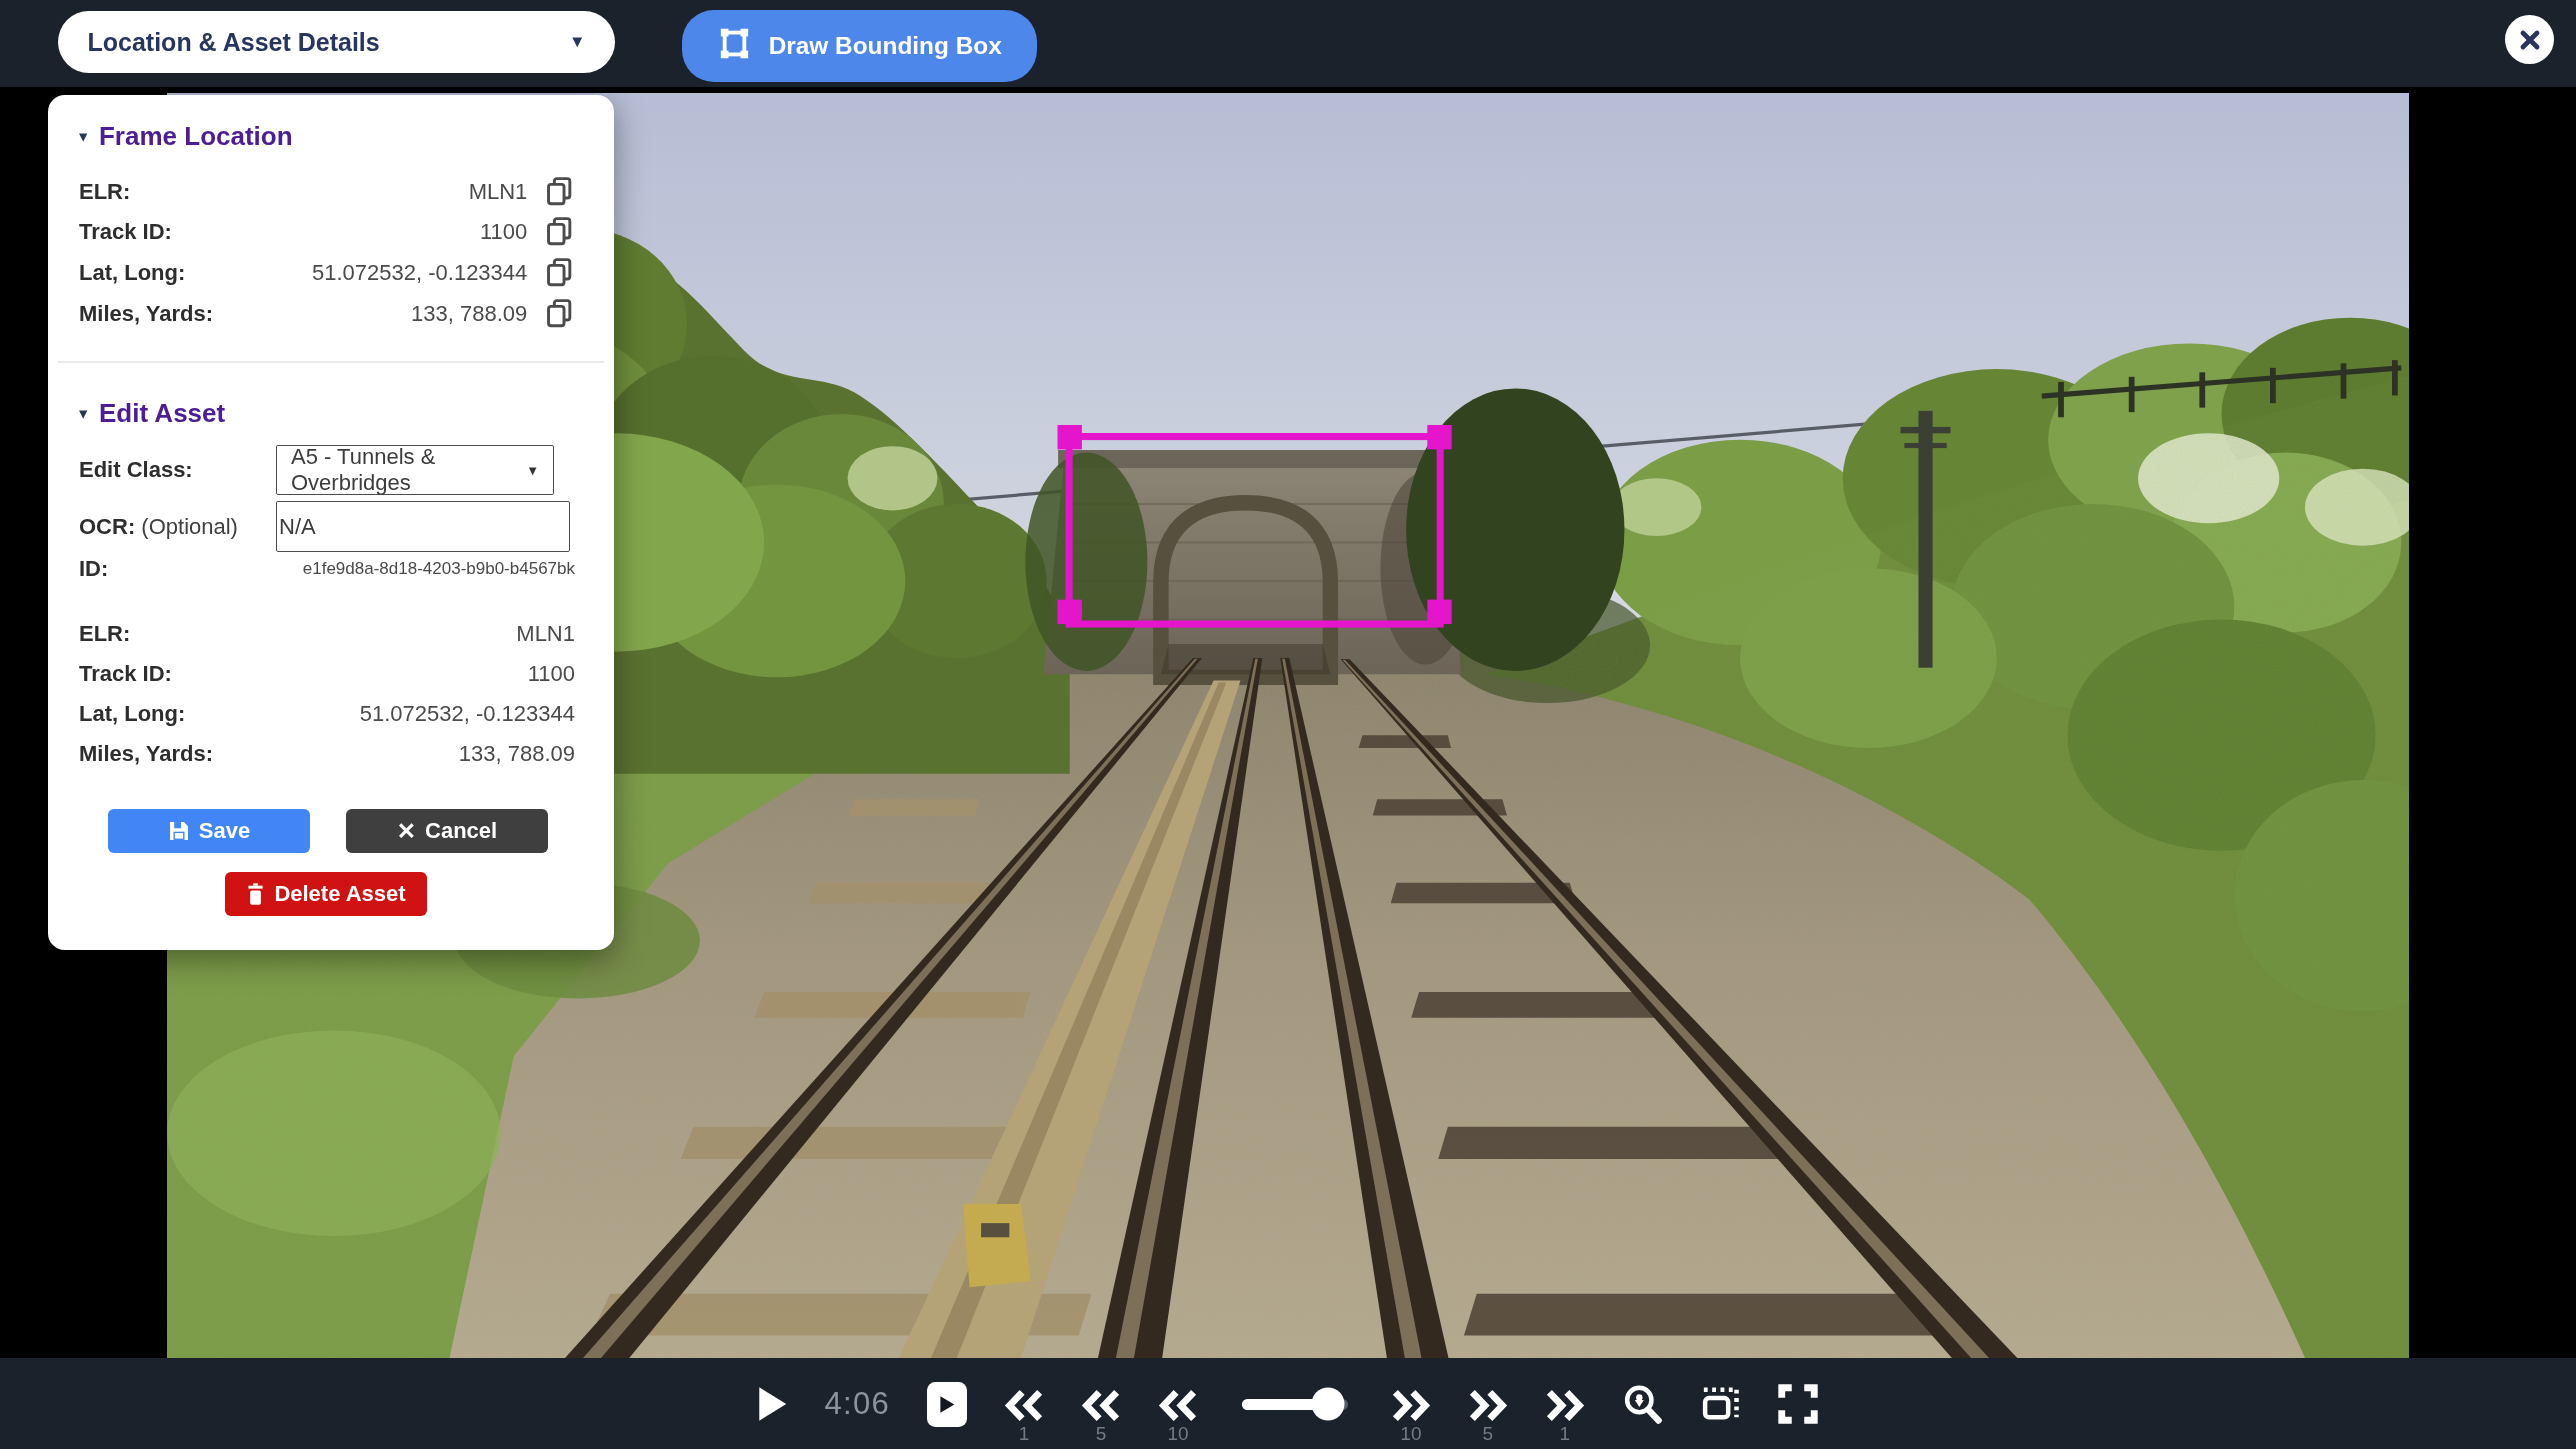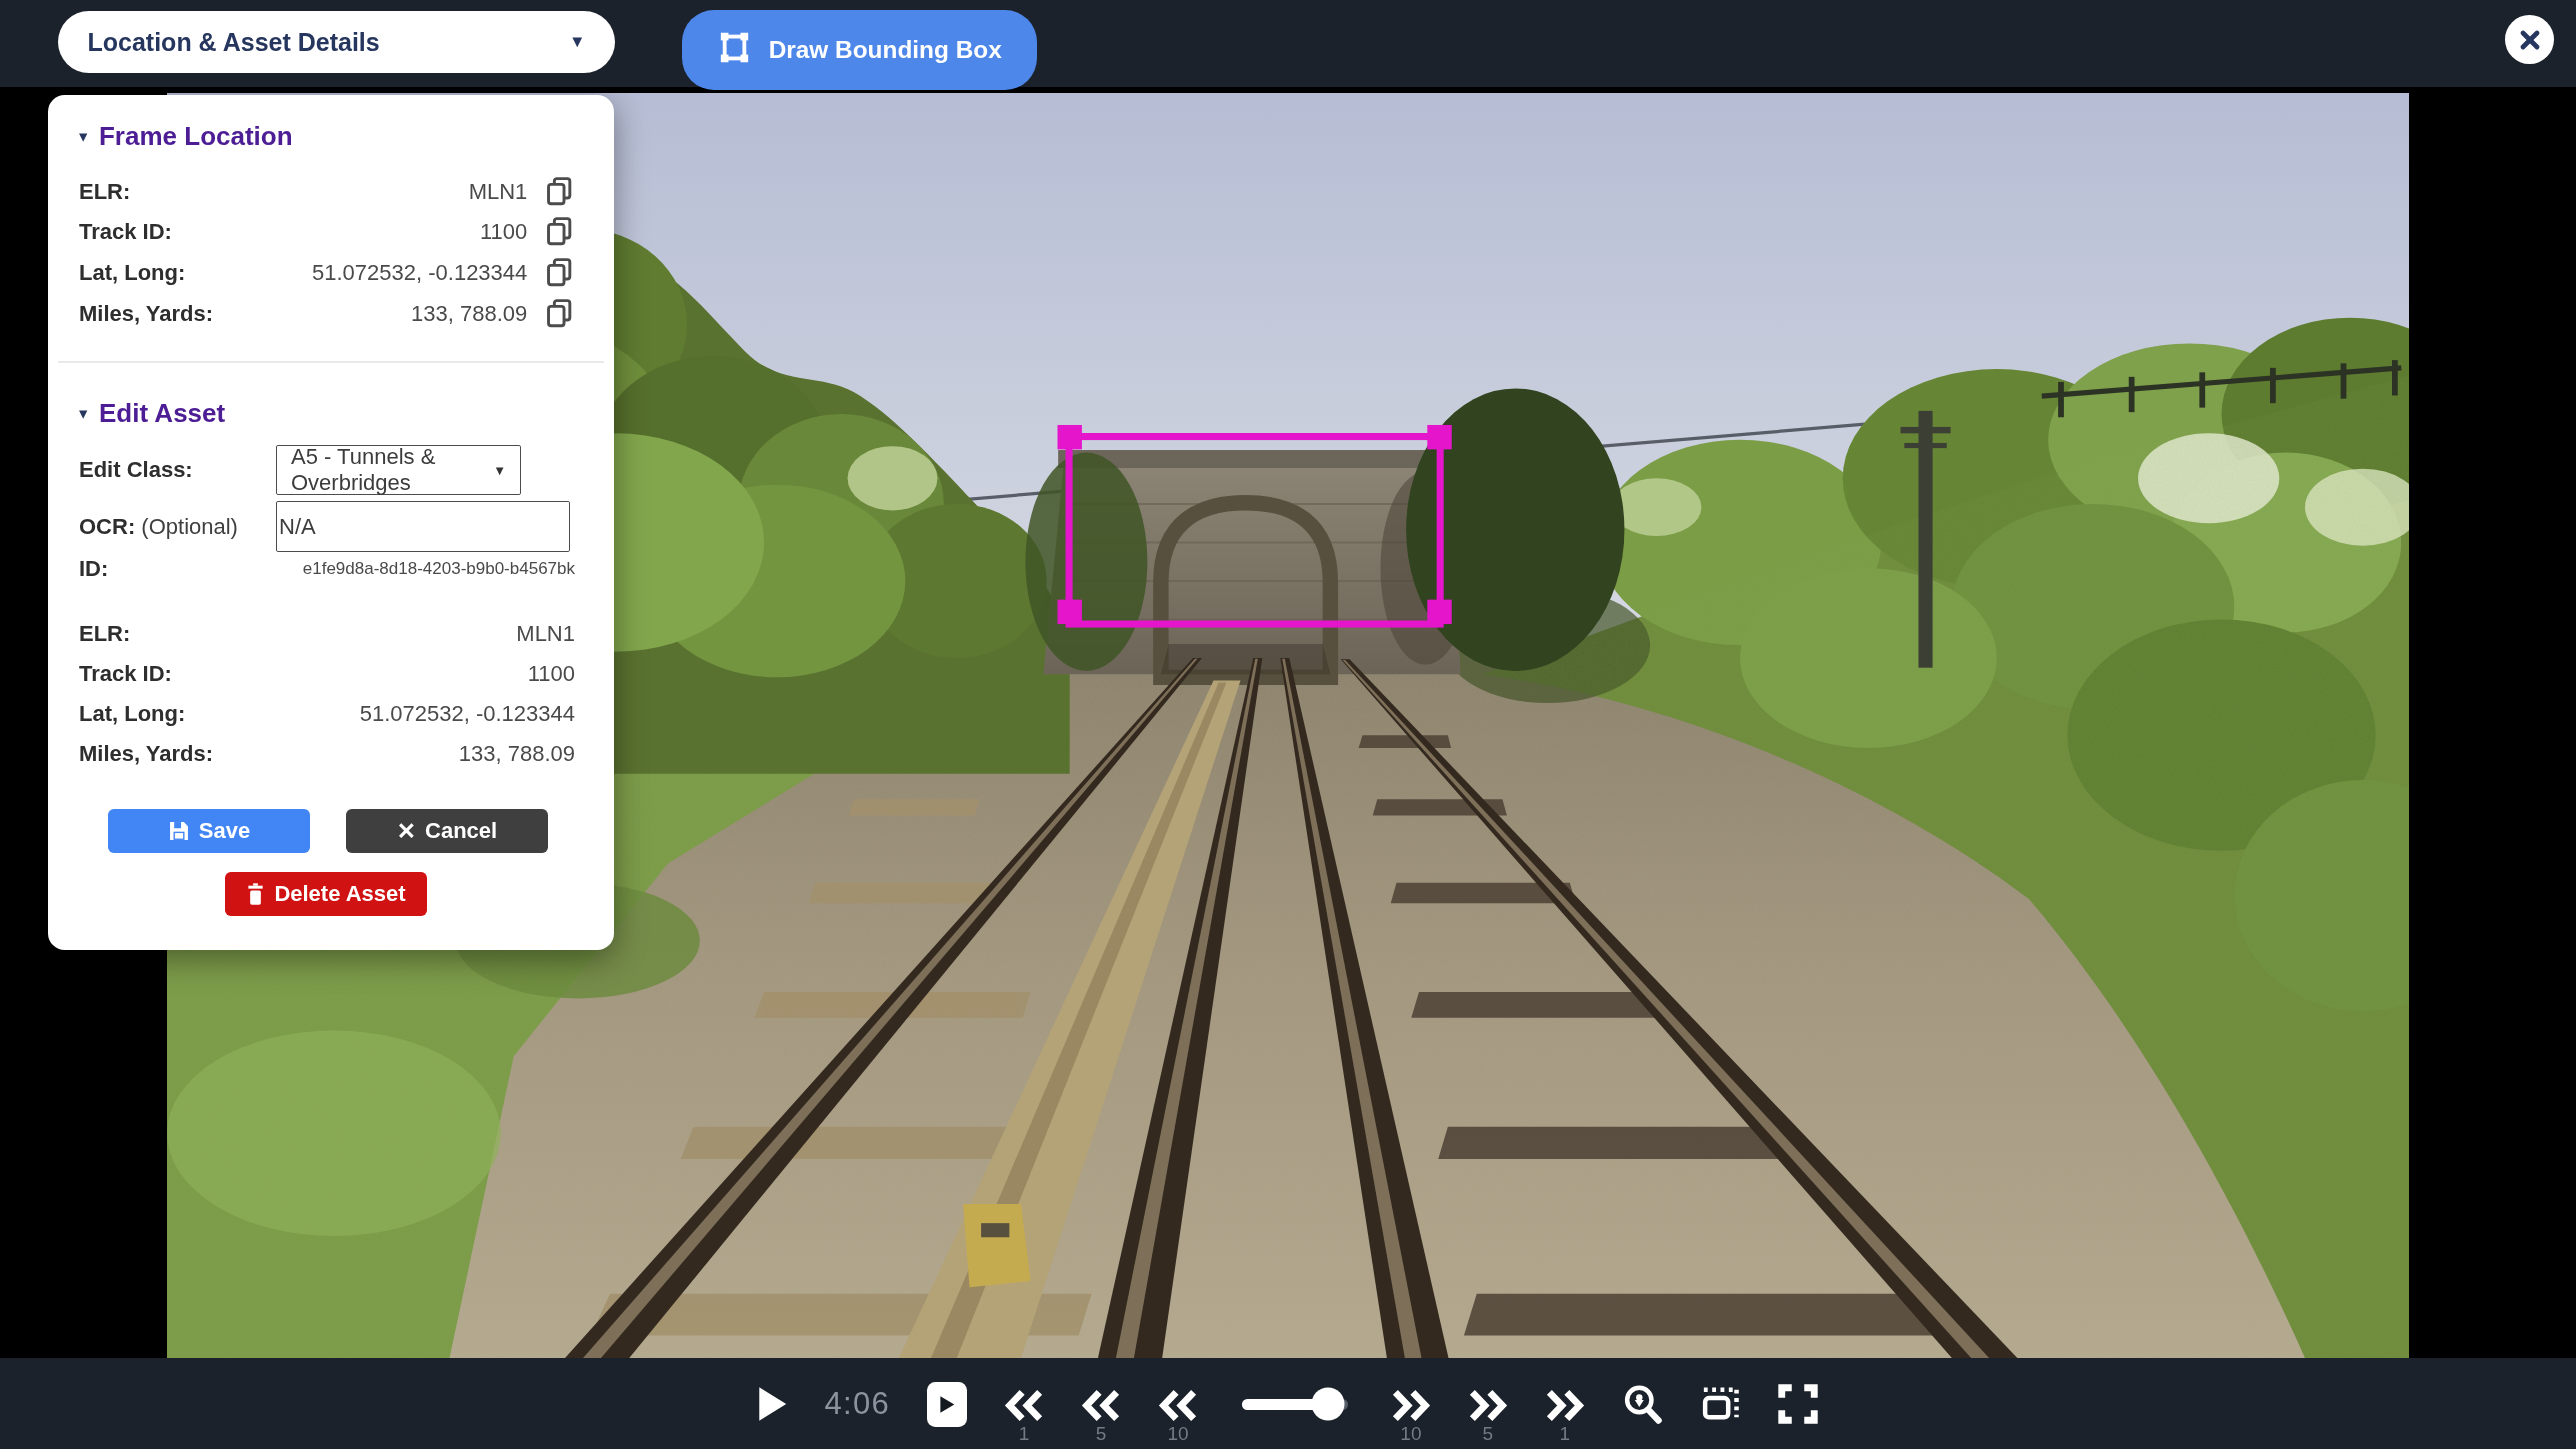--- a/index.html
+++ b/index.html
@@ -9,42 +9,42 @@
   
   .video{position:absolute;left:167px;top:93px;width:2242px;height:1265px;background:#b9c0d4;}
   .video svg{display:block;width:100%;height:100%;}
 
   
   .topbar{position:absolute;left:0;top:0;width:2576px;height:87px;background:#1c222b;z-index:30;}
   .pill{position:absolute;left:58px;top:11px;width:557px;height:62px;background:#fff;border-radius:32px;
     display:flex;align-items:center;justify-content:space-between;padding:0 29.5px;box-sizing:border-box;cursor:pointer;}
   .pill .lbl{font-size:25px;font-weight:bold;color:#26365e;}
   .pill .caret{font-size:16.7px;color:#26365e;}
-  .topbtn{position:absolute;top:10.3px;height:80px;border:none;border-radius:32px;display:flex;align-items:center;
+  .topbtn{position:absolute;top:10.3px;height:72px;border:none;border-radius:32px;display:flex;align-items:center;
     gap:16.7px;padding:0 35px;cursor:pointer;color:#fff;font-size:24.4px;font-weight:bold;font-family:inherit;}
   .topbtn.draw{left:682px;background:#4d87e9;}
   .topbtn.edit{left:1019px;background:#f7b50c;}
   .closebtn{position:absolute;left:2505px;top:15.4px;width:49px;height:49px;border-radius:50%;background:#fff;
     border:none;display:flex;align-items:center;justify-content:center;cursor:pointer;}
 
   
   .panel{position:absolute;left:48px;top:95px;width:566px;height:855px;background:#fff;border-radius:16.7px;
     box-shadow:0 9px 32px rgba(0,0,0,.4);z-index:20;}
   .sec-head{position:absolute;left:31px;display:flex;align-items:center;gap:11.6px;cursor:pointer;}
   .sec-head .tri{font-size:16.7px;color:#26365e;}
   .sec-head .t{font-size:26px;font-weight:bold;color:#4c1d95;}
   .prow{position:absolute;left:31px;right:39px;height:31px;display:flex;align-items:center;}
   .prow .k{font-size:22px;font-weight:bold;color:#2e2e2e;white-space:nowrap;}
   .prow .v{margin-left:auto;font-size:22px;color:#4a4a4a;white-space:nowrap;}
   .prow .copy{width:31px;height:31px;margin-left:16.7px;background:none;border:none;cursor:pointer;padding:0;flex:0 0 auto;}
   .sep{position:absolute;left:9.6px;right:9.6px;top:266px;height:1.9px;background:#e9e9e9;}
   .fieldrow{position:absolute;left:31px;right:39px;display:flex;align-items:center;}
   .fieldrow .k{font-size:22px;font-weight:bold;color:#2e2e2e;}
   .fieldrow .k .opt{font-weight:normal;color:#3f3f3f;}
-  .selectbox{position:absolute;left:228px;width:245px;height:50px;border:1.3px solid #4c4c4c;border-radius:1.9px;
+  .selectbox{position:absolute;left:228px;width:278px;height:50px;border:1.3px solid #4c4c4c;border-radius:1.9px;
     background:#fff;display:flex;align-items:center;justify-content:center;padding:0 14px;box-sizing:border-box;cursor:pointer;}
   .selectbox .sv{font-size:22px;color:#3c3c3c;}
   .selectbox .caret{font-size:13px;color:#333;}
   .textinput{position:absolute;left:228px;width:294px;height:51px;border:1.3px solid #4c4c4c;border-radius:1.9px;
     font-size:22px;color:#3c3c3c;padding:0 2px;box-sizing:border-box;font-family:inherit;}
   .idrow .v{font-size:17px;}
   .abtn{position:absolute;height:44px;width:202px;border:none;border-radius:5.8px;color:#fff;font-size:22px;
     font-weight:bold;display:flex;align-items:center;justify-content:center;gap:9px;cursor:pointer;font-family:inherit;}
   .abtn.save{left:60px;top:714px;background:#4285f4;}
   .abtn.cancel{left:298px;top:714px;background:#3f3f3f;}

